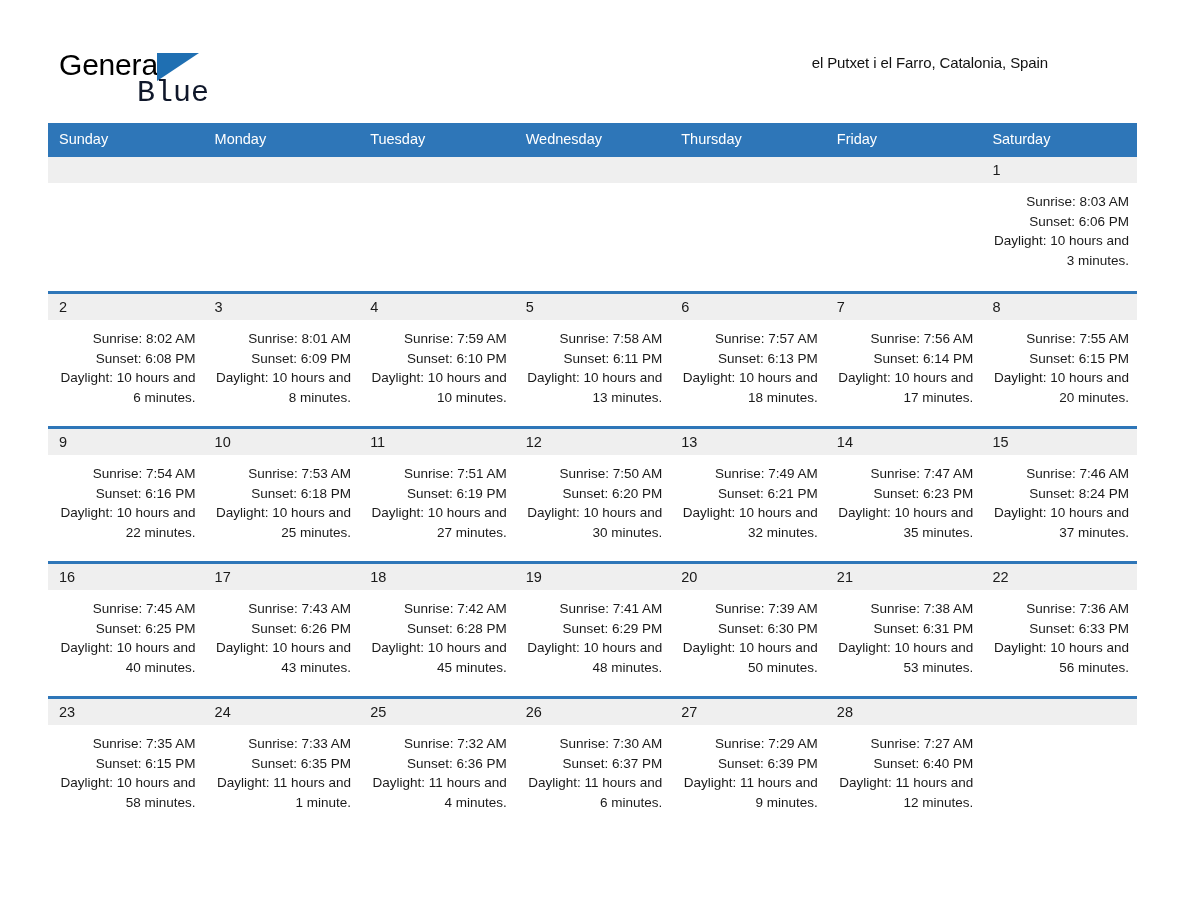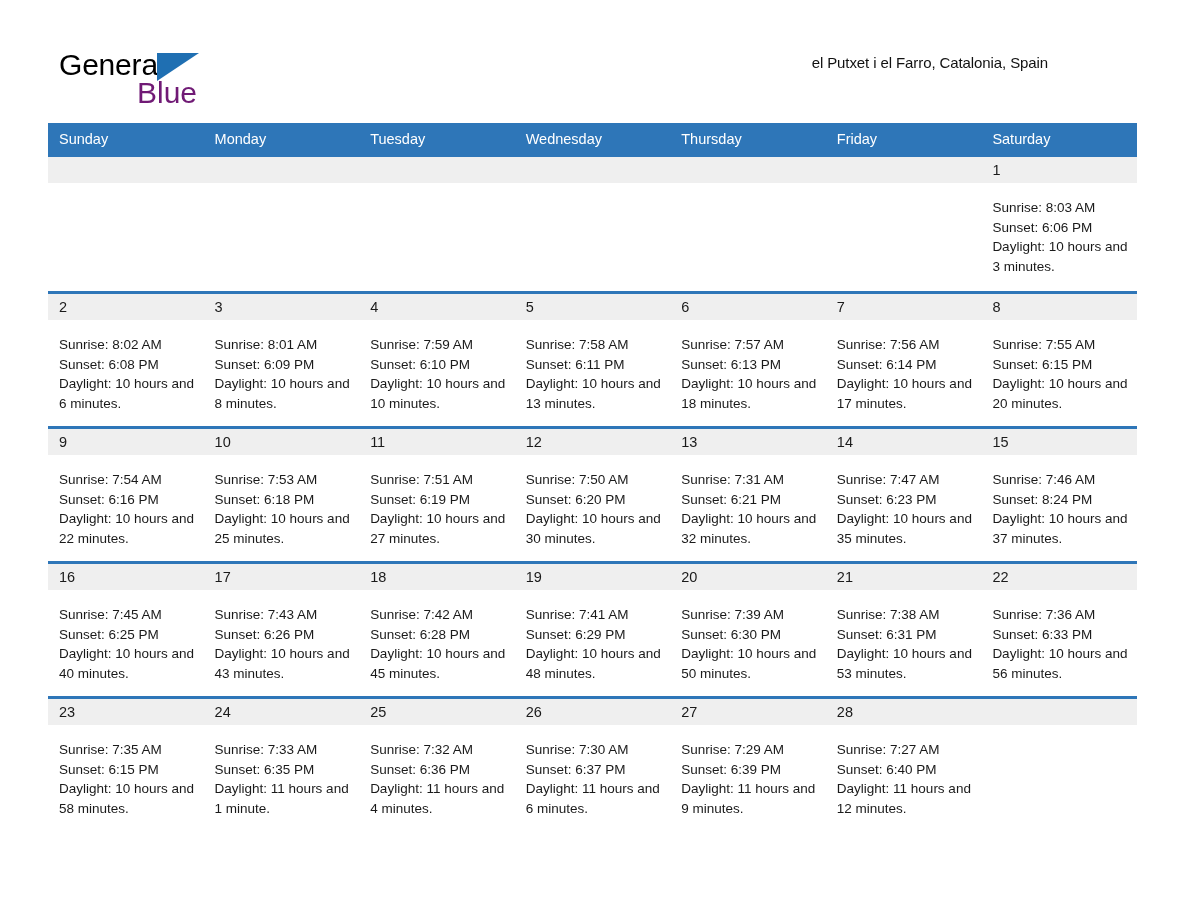--- a/index.html
+++ b/index.html
@@ -52,22 +52,22 @@
     width: 0;
     height: 0;
     border-left: 42px solid #1f6fb2;
     border-bottom: 28px solid transparent;
   }
   .logo-blue {
     position: absolute;
     left: 78px;
     top: 28px;
     font-size: 30px;
-    color: #701a75;
-    font-family: Liberation Sans, sans-serif;
+    color: #0f172a;
+    font-family: Liberation Mono, monospace;
   }
   .title-block {
     text-align: right;
   }
   .cal-title {
     font-size: 41px;
     font-weight: normal;
     color: #111111;
     line-height: 1.05;
     margin: 0;
@@ -123,24 +123,25 @@
     font-size: 14.5px;
     color: #1a1a1a;
     padding: 6px 0 5px 11px;
     line-height: 1;
     height: 15px;
   }
   .daynum.empty {
     color: transparent;
   }
   .info {
-    padding: 15px 8px 0 11px;
+    padding: 9px 8px 0 11px;
     font-size: 13.5px;
     line-height: 19.6px;
     color: #1a1a1a;
+    text-align: right;
   }
   .info div {
     white-space: nowrap;
   }
   .info .daylight {
     white-space: normal;
   }
 </style>
 </head>
 <body>
@@ -323,21 +324,21 @@
                 <div>Sunrise: 7:50 AM</div>
                 <div>Sunset: 6:20 PM</div>
                 <div class="daylight">Daylight: 10 hours and 30 minutes.</div>
               </div>
             </div>
           </td>
           <td>
             <div class="daycell">
               <div class="daynum">13</div>
               <div class="info">
-                <div>Sunrise: 7:31 AM</div>
+                <div>Sunrise: 7:49 AM</div>
                 <div>Sunset: 6:21 PM</div>
                 <div class="daylight">Daylight: 10 hours and 32 minutes.</div>
               </div>
             </div>
           </td>
           <td>
             <div class="daycell">
               <div class="daynum">14</div>
               <div class="info">
                 <div>Sunrise: 7:47 AM</div>

